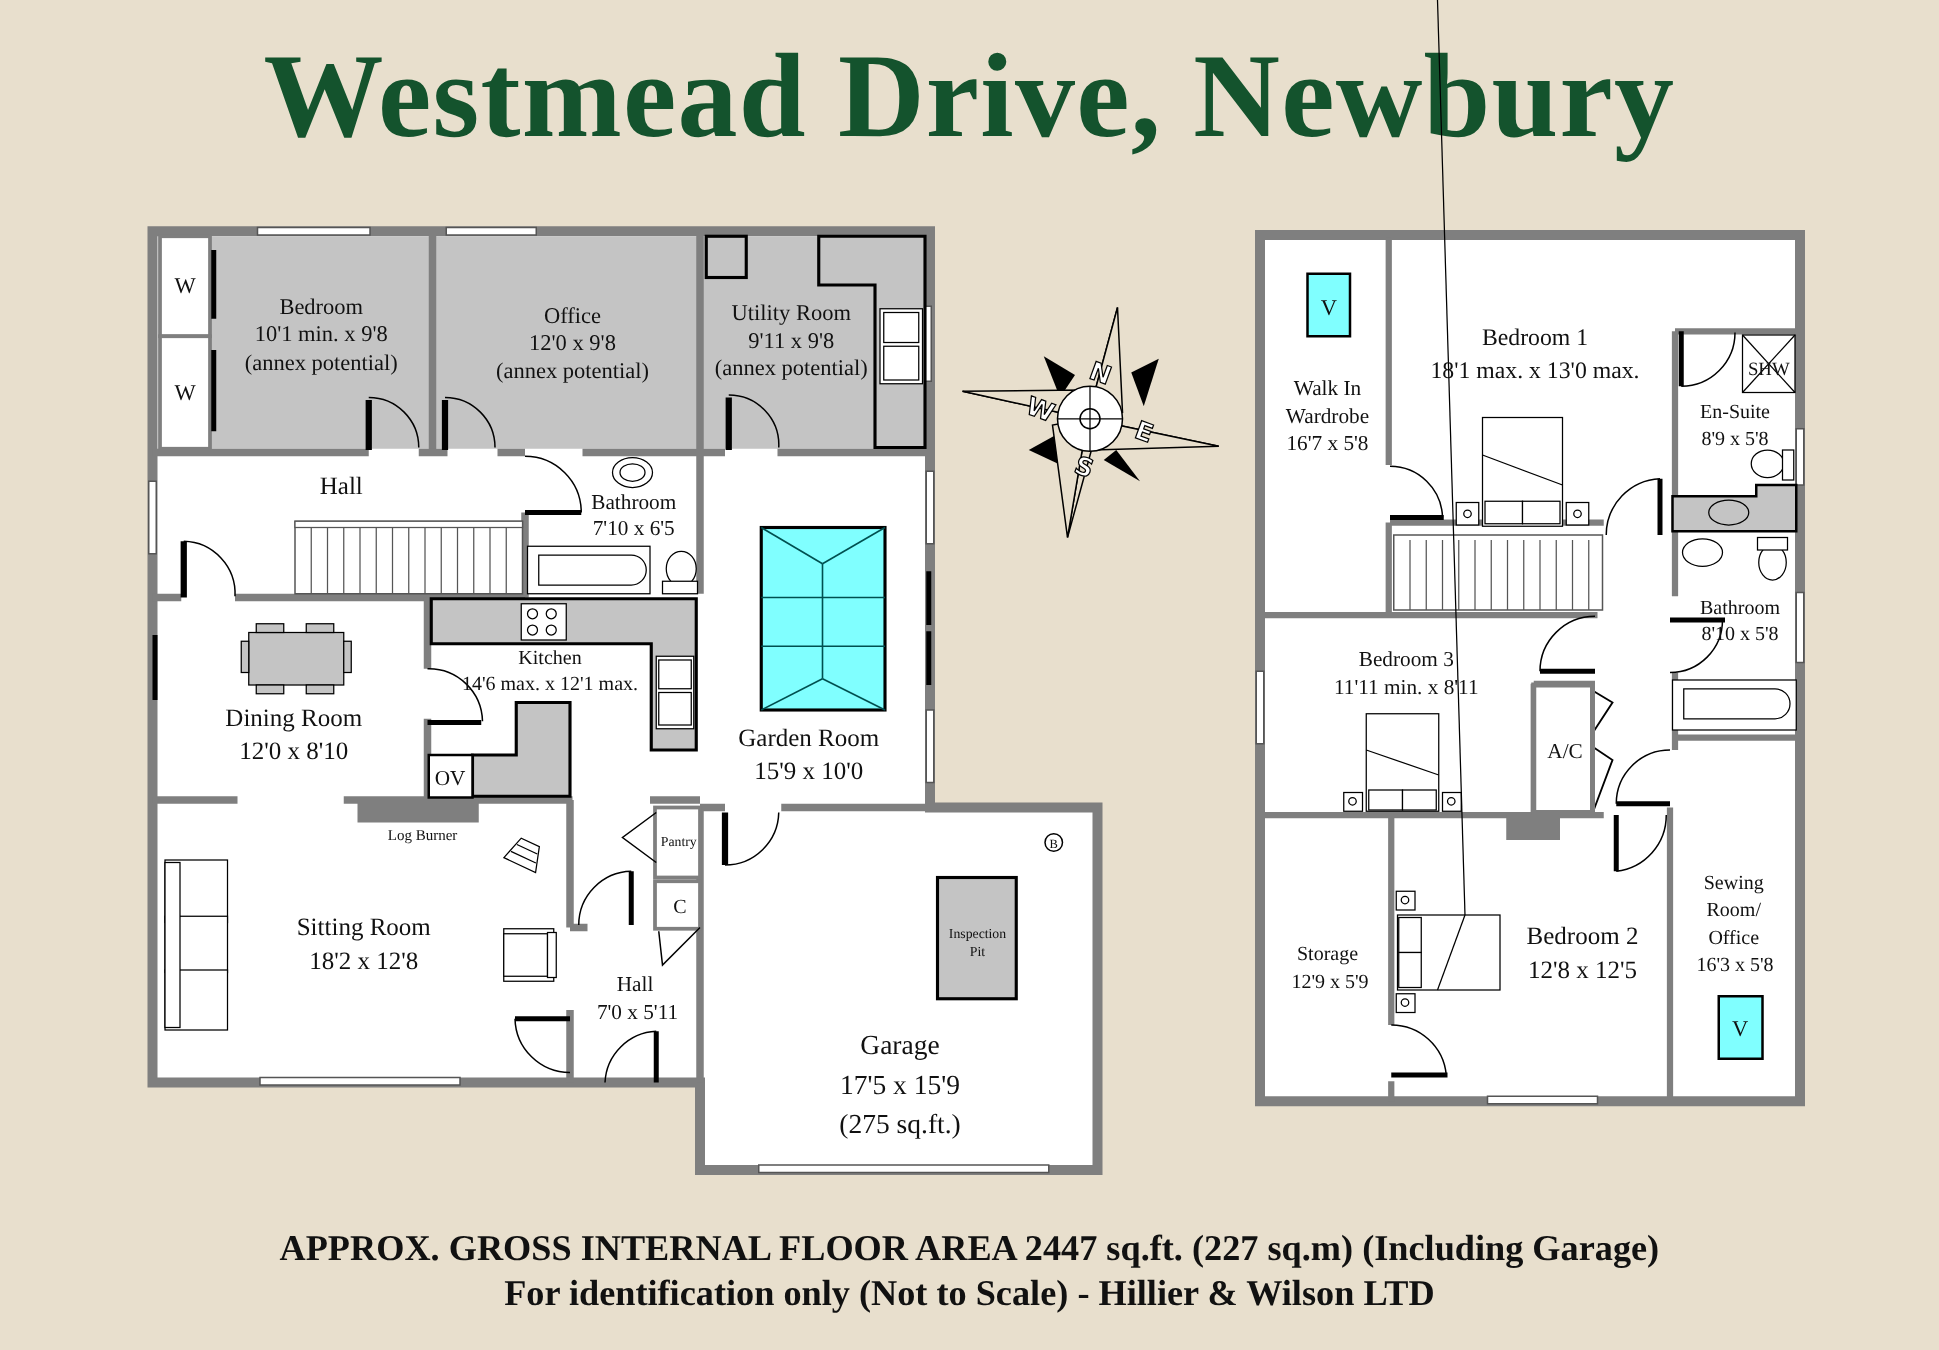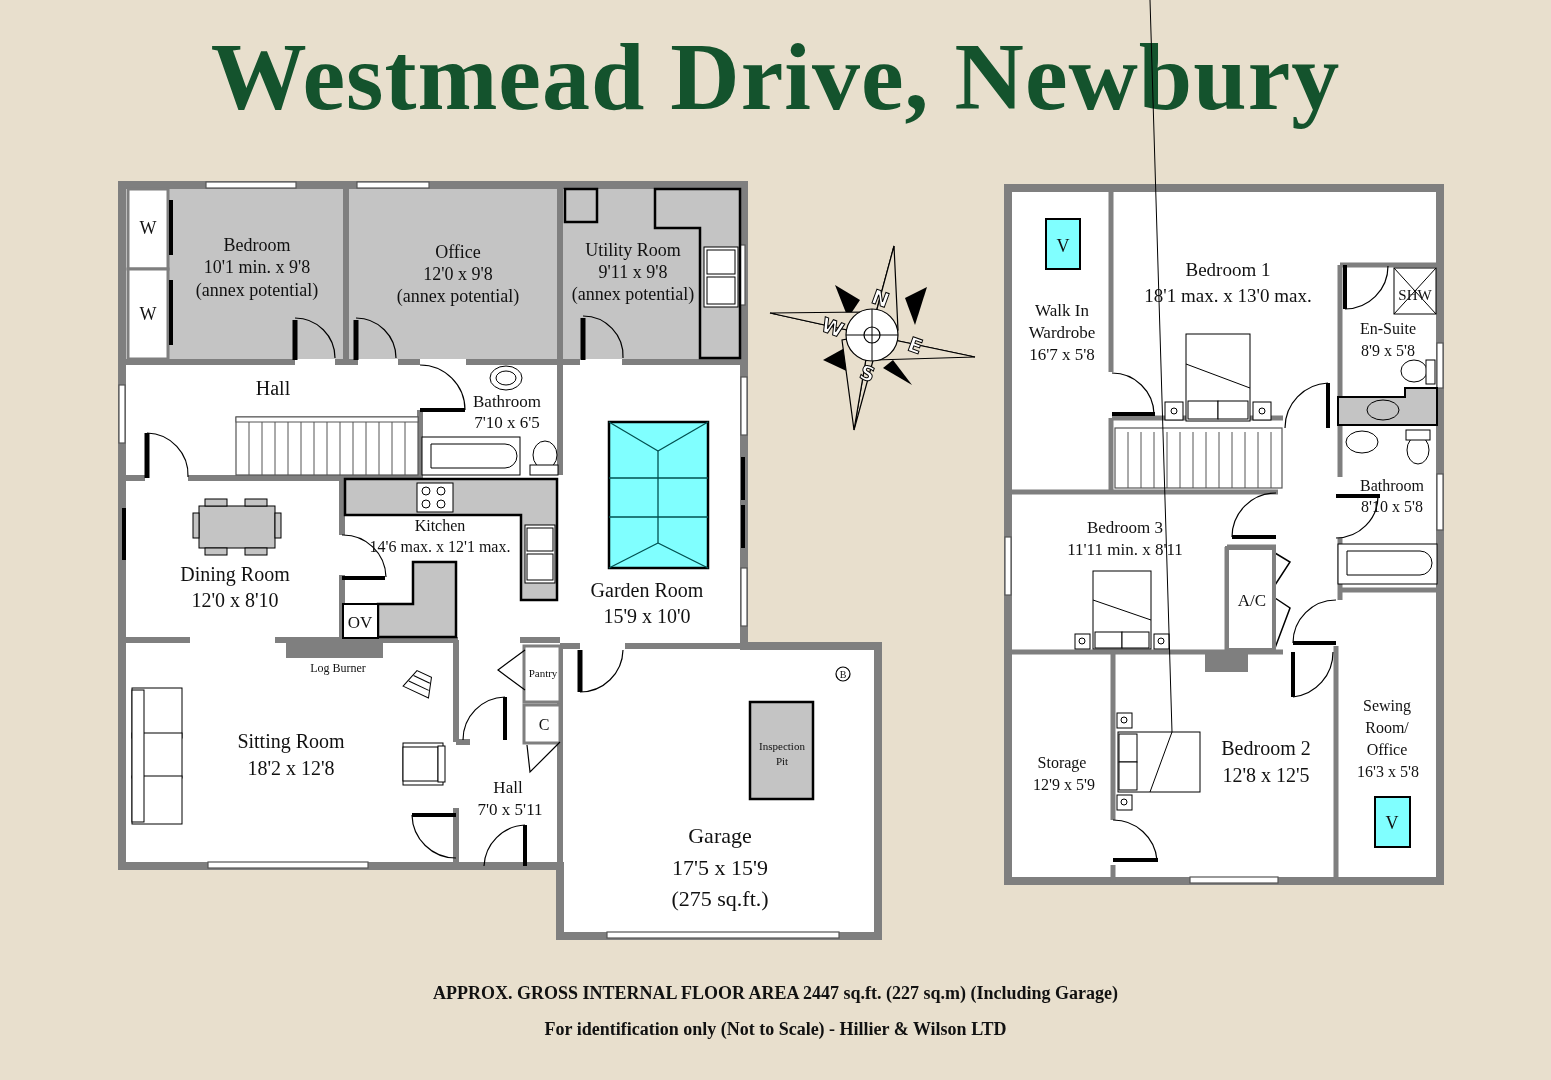--- a/index.html
+++ b/index.html
@@ -14,21 +14,21 @@
       text-align: center; font-size: 96px; color: #14532d;
       font-weight: bold; letter-spacing: 1px; line-height: 110px;
     }
     svg.plan { position: absolute; left: 0; top: 0; }
     .room-label {
       font-family: "Liberation Serif", "DejaVu Serif", serif;
       fill: #111; text-anchor: middle;
     }
     .footer {
       position: absolute; left: 0; width: 1551px; text-align: center;
-      color: #111; font-size: 18px; font-weight: bold;
+      color: #111; font-size: 29px; font-weight: bold;
     }
     .footer.l1 { top: 983px; }
     .footer.l2 { top: 1019px; }
   </style>
 </head>
 <body>
 
 <div class="title">Westmead Drive, Newbury</div>
 
 <svg class="plan" width="1551" height="1080" viewBox="0 0 1551 1080" xmlns="http://www.w3.org/2000/svg">

